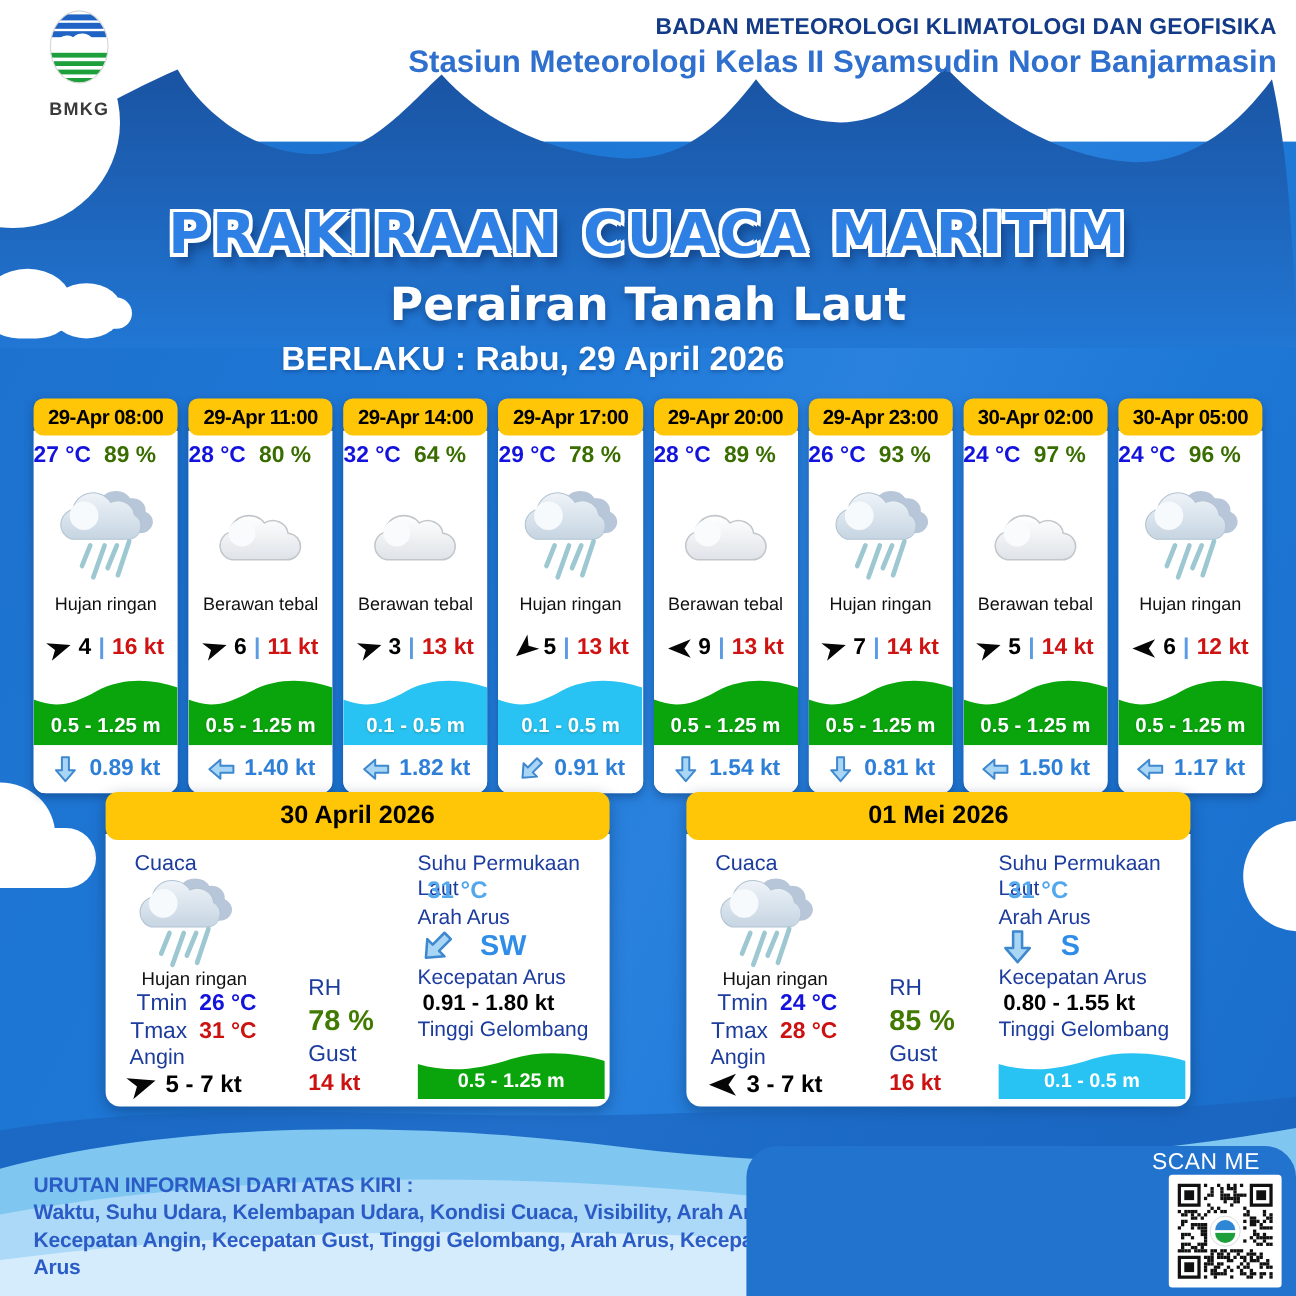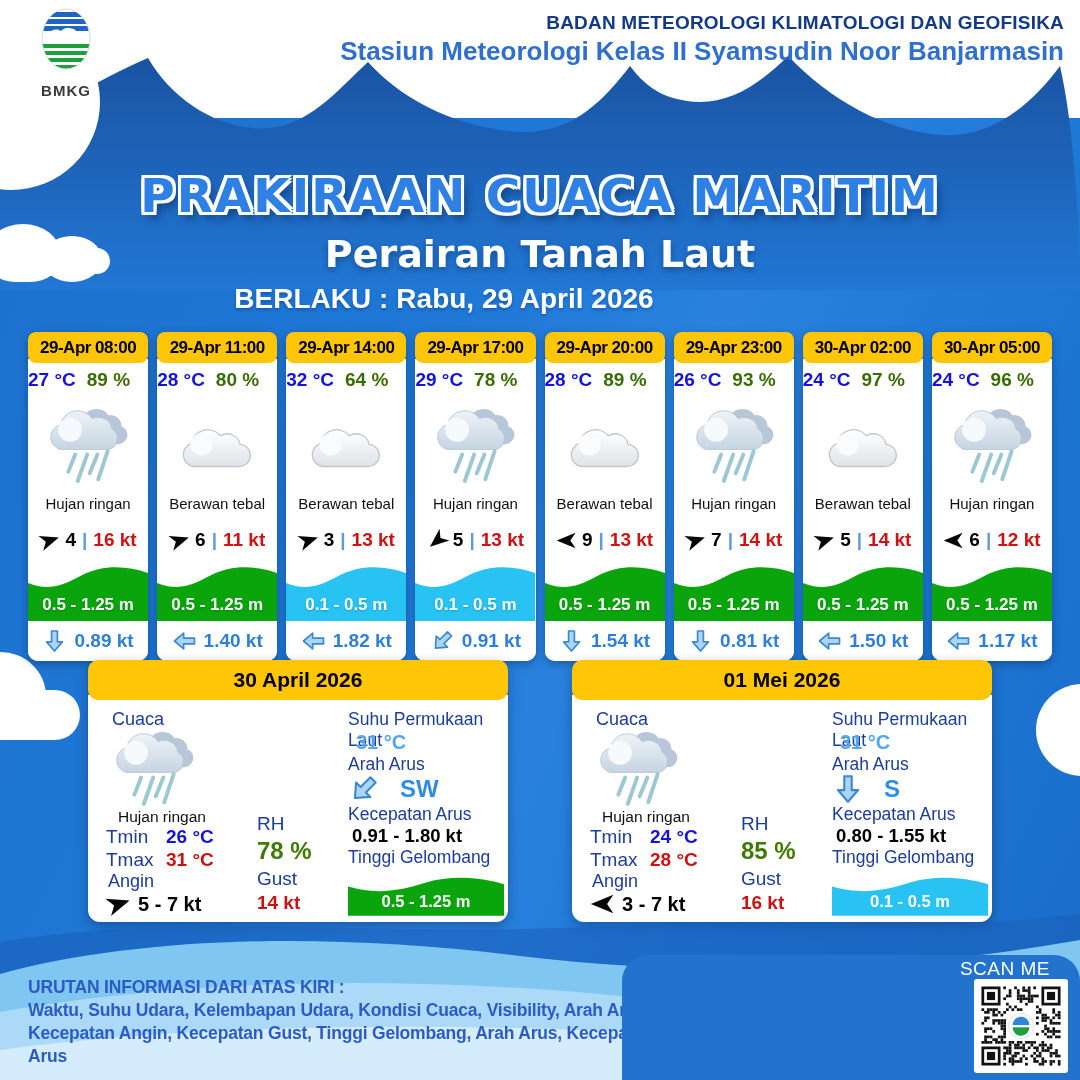--- a/index.html
+++ b/index.html
@@ -69,21 +69,21 @@
   .dbody{background:#fff;border-radius:0 0 12px 12px;margin-top:-5px;height:227px;display:flex;
     padding:14px 4px 6px 18px;box-sizing:border-box;gap:4px;}
   .dcol1{width:162px;display:flex;flex-direction:column;}
   .dlbl{color:#1c3c9e;font-size:18px;font-weight:normal;}
   .dcol1 .dlbl{padding-left:6px;height:22px;}
   .dicon{height:78px;display:flex;align-items:center;padding-left:4px;}
   .dicon svg{display:none;}
   .dicon.icon-rain svg.w-rain{display:block;}
   .dcond{font-size:15.5px;color:#101010;padding-left:12px;height:21px;}
   .trow{display:flex;align-items:center;gap:10px;height:27px;font-size:19px;}
-  .trow .tl{color:#1c3c9e;width:50px;}
+  .trow .tl{color:#1c3c9e;width:50px;text-align:right;}
   .tminv{color:#1313dd;font-weight:bold;} .tmaxv{color:#cc1111;font-weight:bold;}
   .anginlbl{color:#1c3c9e;font-size:18px;height:23px;padding-left:2px;}
   .windrow2{display:flex;align-items:center;gap:7px;font-size:20px;font-weight:bold;color:#000;height:28px;}
   .dcol2{width:96px;display:flex;flex-direction:column;padding-top:104px;}
   .dcol2 .dlbl{height:24px;font-size:19px;}
   .rhval{color:#417a00;font-size:24px;font-weight:bold;height:32px;}
   .gustval{color:#cc1111;font-size:19px;font-weight:bold;height:24px;}
   .dcol3{flex:1;display:flex;flex-direction:column;}
   .dcol3 .dlbl{font-size:17.5px;height:22px;}
   .sstval{color:#53a7ec;font-size:20px;font-weight:bold;padding-left:8px;height:26px;}

